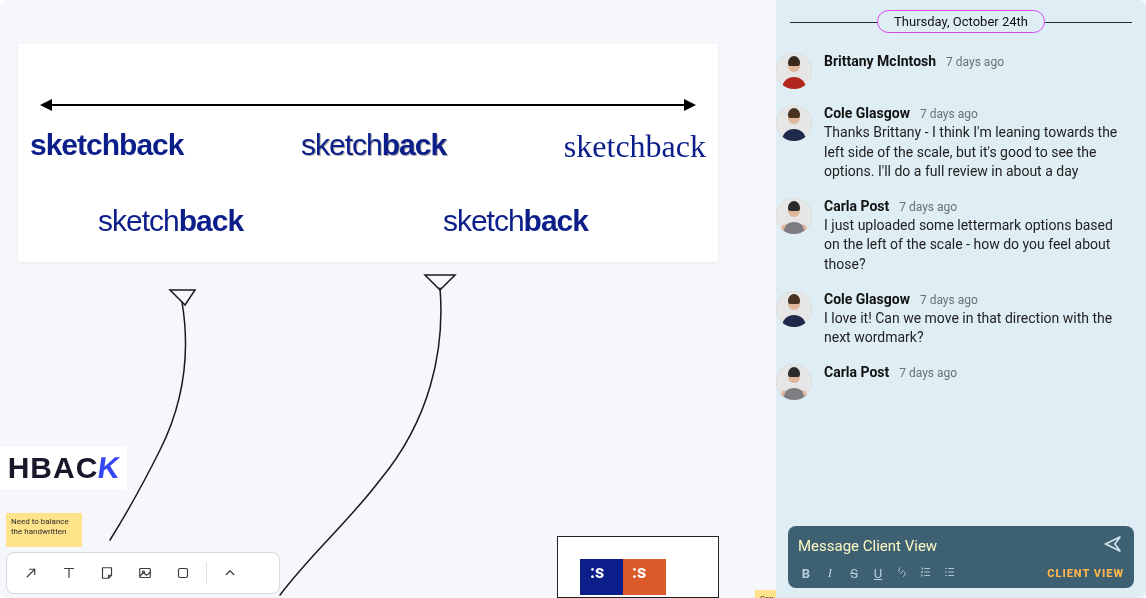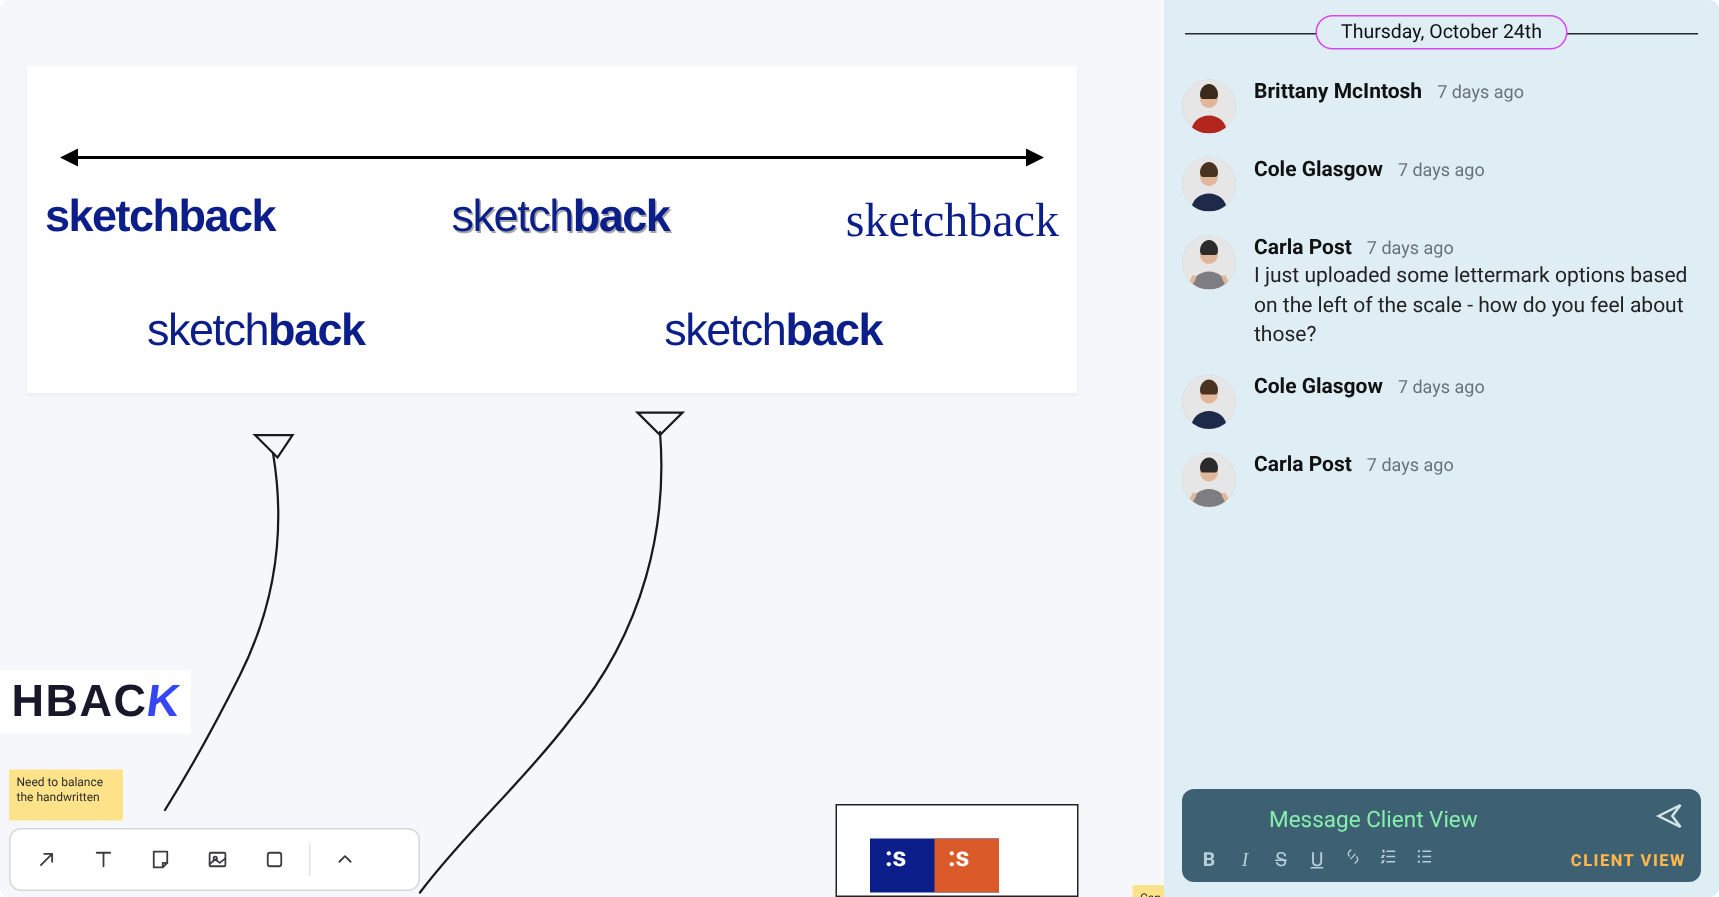--- a/index.html
+++ b/index.html
@@ -250,21 +250,21 @@
     border-radius: 999px;
     padding: 3px 16px;
     font-size: 13px;
     color: #111;
     z-index: 1;
   }
 
   .messages {
     flex: 1;
     overflow-y: auto;
-    padding: 8px 14px 0 12px;
+    padding: 8px 14px 0 0;
   }
   .msg {
     display: flex;
     padding: 8px 0;
   }
   .avatar {
     width: 36px;
     height: 36px;
     border-radius: 50%;
     background: #c9c9c9;
@@ -288,22 +288,21 @@
     color: #cbdbe3;
   }
   .composer-row1 {
     display: flex;
     align-items: center;
     justify-content: space-between;
     height: 24px;
   }
   .composer-placeholder {
     font-size: 15px;
-    color: #86efac;
-    margin-left: 48px;
+    color: #fef9c3;
   }
   .send-btn svg { width: 22px; height: 22px; stroke: #d3e4ec; fill: none; stroke-width: 1.8; }
   .composer-row2 {
     display: flex;
     align-items: center;
     justify-content: space-between;
     margin-top: 4px;
     height: 22px;
   }
   .fmt-icons { display: flex; gap: 8px; align-items: center; font-size: 13px; color: #b8cfda; }
@@ -442,20 +441,21 @@
               <circle cx="18" cy="13" r="6" fill="#e0b79a"></circle>
               <path d="M6 36c0-8 6-12 12-12s12 4 12 12" fill="#1e2a4a"></path>
               <path d="M12 10c0-4 3-7 6-7s6 3 6 7c0 2-1 3-2 3h-8c-1 0-2-1-2-3z" fill="#4a3220"></path>
             </svg>
           </div>
           <div class="msg-body">
             <div class="msg-head">
               <span class="msg-name">Cole Glasgow</span>
               <span class="msg-time">7 days ago</span>
             </div>
+            <div class="msg-text">Thanks Brittany - I think I'm leaning towards the left side of the scale, but it's good to see the options. I'll do a full review in about a day</div>
           </div>
         </div>
         <div class="msg">
           <div class="avatar">
             <svg viewBox="0 0 36 36">
               <circle cx="18" cy="18" r="18" fill="#e6e6e6"></circle>
               <circle cx="18" cy="13" r="6" fill="#e0b79a"></circle>
               <path d="M6 36c0-8 6-12 12-12s12 4 12 12" fill="#7d7d82"></path>
               <path d="M12 10c0-4 3-7 6-7s6 3 6 7c0 2-1 3-2 3h-8c-1 0-2-1-2-3z" fill="#2b2b2b"></path>
               <path d="M8 28l-3 6M28 28l3 6" stroke="#e0b79a" stroke-width="3" stroke-linecap="round"></path>
@@ -476,20 +476,21 @@
               <circle cx="18" cy="13" r="6" fill="#e0b79a"></circle>
               <path d="M6 36c0-8 6-12 12-12s12 4 12 12" fill="#1e2a4a"></path>
               <path d="M12 10c0-4 3-7 6-7s6 3 6 7c0 2-1 3-2 3h-8c-1 0-2-1-2-3z" fill="#4a3220"></path>
             </svg>
           </div>
           <div class="msg-body">
             <div class="msg-head">
               <span class="msg-name">Cole Glasgow</span>
               <span class="msg-time">7 days ago</span>
             </div>
+            <div class="msg-text">I love it! Can we move in that direction with the next wordmark?</div>
           </div>
         </div>
         <div class="msg">
           <div class="avatar">
             <svg viewBox="0 0 36 36">
               <circle cx="18" cy="18" r="18" fill="#e6e6e6"></circle>
               <circle cx="18" cy="13" r="6" fill="#e0b79a"></circle>
               <path d="M6 36c0-8 6-12 12-12s12 4 12 12" fill="#7d7d82"></path>
               <path d="M12 10c0-4 3-7 6-7s6 3 6 7c0 2-1 3-2 3h-8c-1 0-2-1-2-3z" fill="#2b2b2b"></path>
               <path d="M8 28l-3 6M28 28l3 6" stroke="#e0b79a" stroke-width="3" stroke-linecap="round"></path>

